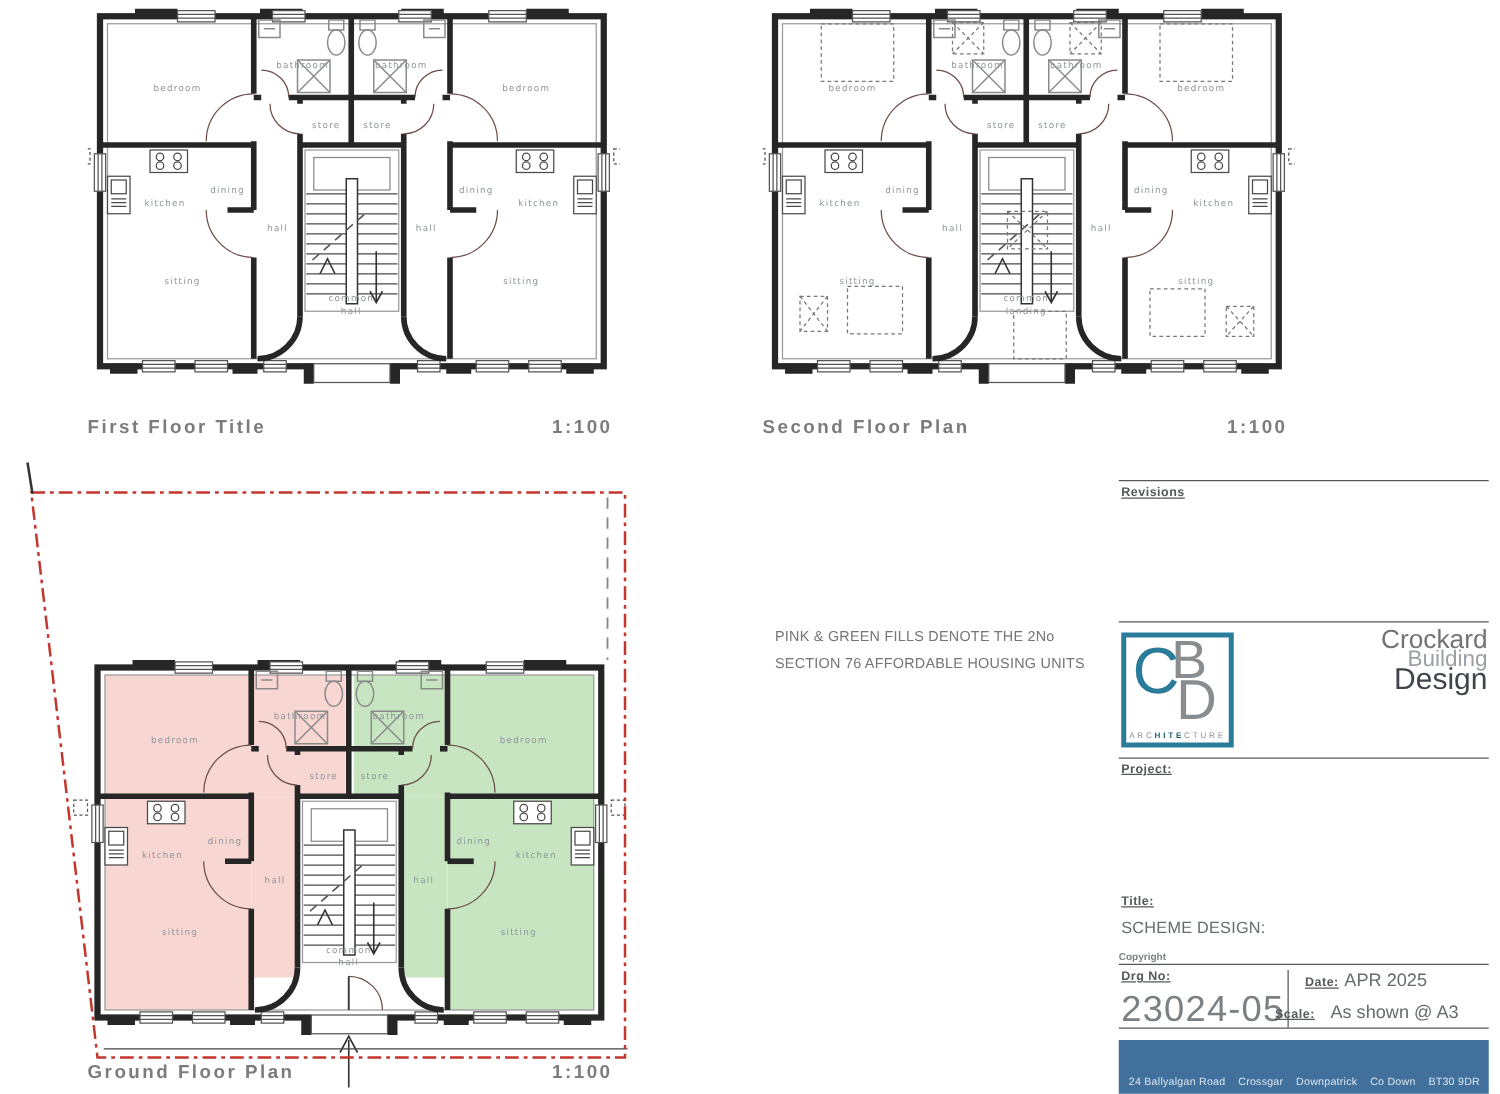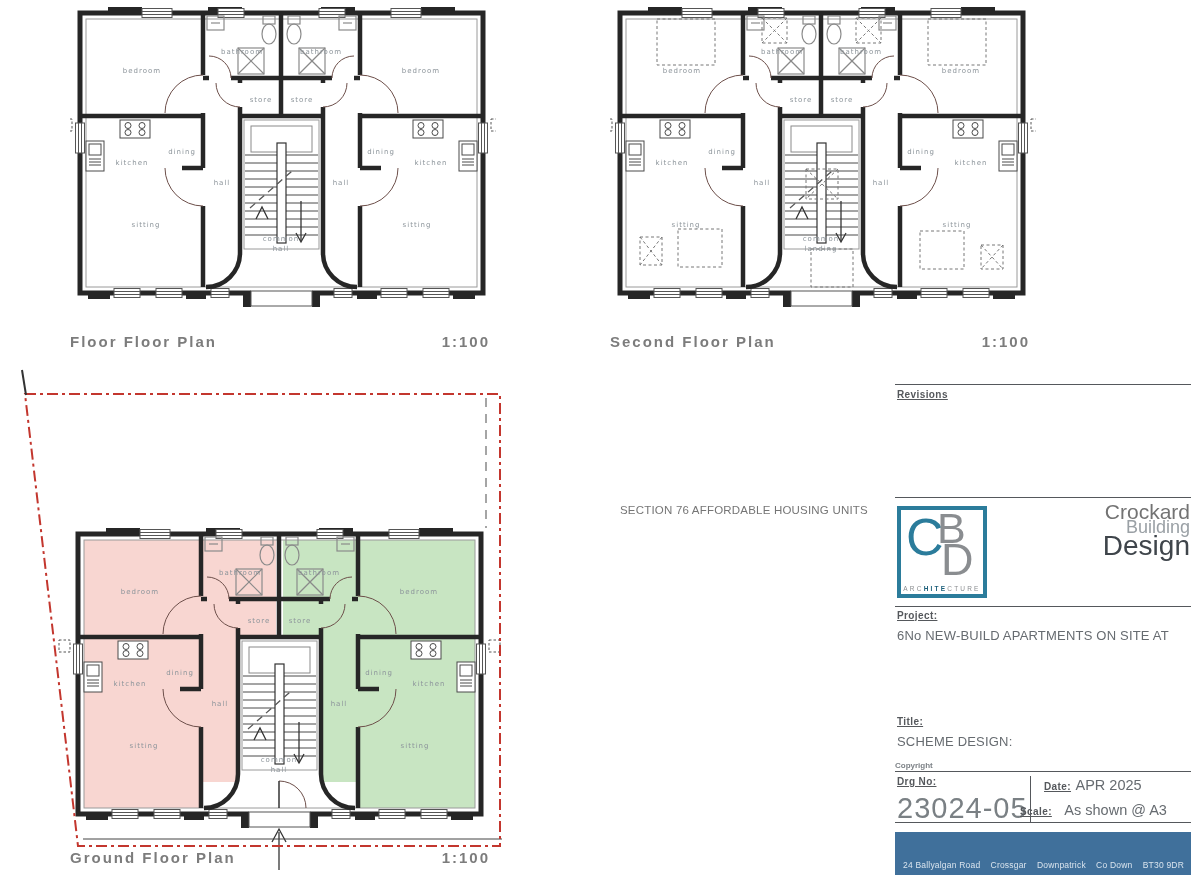--- a/index.html
+++ b/index.html
@@ -27,21 +27,21 @@
   .logo-letter{position:absolute;line-height:1;font-weight:400;}
   .logo-c{left:5px;top:1px;font-size:52px;color:#2b7c9b;}
   .logo-b{left:36px;top:-3px;font-size:43px;color:#8a8d90;}
   .logo-d{left:40px;top:27px;font-size:45px;color:#8a8d90;}
   .logo-arch{position:absolute;left:0;right:0;bottom:2px;text-align:center;
     font-size:6.5px;letter-spacing:2.2px;color:#8a8d90;}
   .logo-arch b{color:#1c5f7a;}
   .company{text-align:right;line-height:1;}
   .company .c1{font-size:21px;color:#737373;font-weight:500;}
   .company .c2{font-size:18px;color:#9aa0a5;margin-top:-4px;}
-  .company .c3{font-size:28px;color:#3f454b;font-weight:500;margin-top:-4px;}
+  .company .c3{font-size:24px;color:#3f454b;font-weight:500;margin-top:-4px;}
   
   .footer-bar{background:#40709b;color:#d9e4ee;font-size:8.5px;letter-spacing:.2px;
     padding:5px 8px;line-height:11.5px;white-space:pre;}
 </style>
 </head>
 <body>
 
 <svg width="0" height="0" style="position:absolute" aria-hidden="true">
 <defs>
 <g id="bldg">
@@ -229,21 +229,21 @@
     <text x="311" y="151">dining</text>
     <text x="152" y="182">hall</text>
     <text x="271" y="182">hall</text>
     <text x="76" y="224">sitting</text>
     <text x="347" y="224">sitting</text>
     <text x="211" y="238">common</text>
     <text x="211" y="248">hall</text>
   </g>
 </svg>
 <div class="abs plan-caption" style="left:70px;top:333px;width:420px">
-  <span>Floor Floor Plan</span>
+  <span>First Floor Title</span>
   <span>1:100</span>
 </div>
 
 <svg class="abs" style="left:610px;top:3px" width="426" height="306" viewBox="0 0 426 306">
   <use href="#bldg"></use>
 
   <g fill="none" stroke="#777" stroke-width="1" stroke-dasharray="3,2.5">
     <rect x="47" y="16" width="58" height="46"></rect>
       <rect x="318" y="16" width="58" height="46"></rect>
     <rect x="152" y="15" width="25" height="25"></rect>
@@ -331,20 +331,21 @@
     <text x="264" y="394">common</text>
     <text x="264" y="404">hall</text>
   </g>
 </svg>
 <div class="abs plan-caption" style="left:70px;top:849px;width:420px">
   <span>Ground Floor Plan</span>
   <span>1:100</span>
 </div>
 
 <div class="abs note" style="left:620px;top:500px;width:300px">
+  <div>PINK &amp; GREEN FILLS DENOTE THE 2No</div>
   <div>SECTION 76 AFFORDABLE HOUSING UNITS</div>
 </div>
 
 <div class="abs tb-rule" style="left:895px;top:384px;width:296px"></div>
 <div class="abs tb-label" style="left:897px;top:389px">Revisions</div>
 
 <div class="abs tb-rule" style="left:895px;top:497px;width:296px"></div>
 
 <div class="abs logo-box" style="left:897px;top:506px">
   <span class="logo-letter logo-c">C</span>
@@ -354,21 +355,20 @@
 </div>
 <div class="abs company" style="left:1040px;top:501px;width:150px">
   <div class="c1">Crockard</div>
   <div class="c2">Building</div>
   <div class="c3">Design</div>
 </div>
 
 <div class="abs tb-rule" style="left:895px;top:606px;width:296px"></div>
 <div class="abs tb-label" style="left:897px;top:610px">Project:</div>
 <div class="abs tb-body" style="left:897px;top:626px;width:294px">
-  <div>6No NEW-BUILD APARTMENTS ON SITE AT</div>
 </div>
 
 <div class="abs tb-label" style="left:897px;top:716px">Title:</div>
 <div class="abs tb-body" style="left:897px;top:732px;width:294px">
   <div>SCHEME DESIGN:</div>
 </div>
 <div class="abs copyright" style="left:895px;top:761px;width:296px">Copyright</div>
 
 <div class="abs tb-rule" style="left:895px;top:771px;width:296px"></div>
 <div class="abs tb-label" style="left:897px;top:776px">Drg No:</div>

